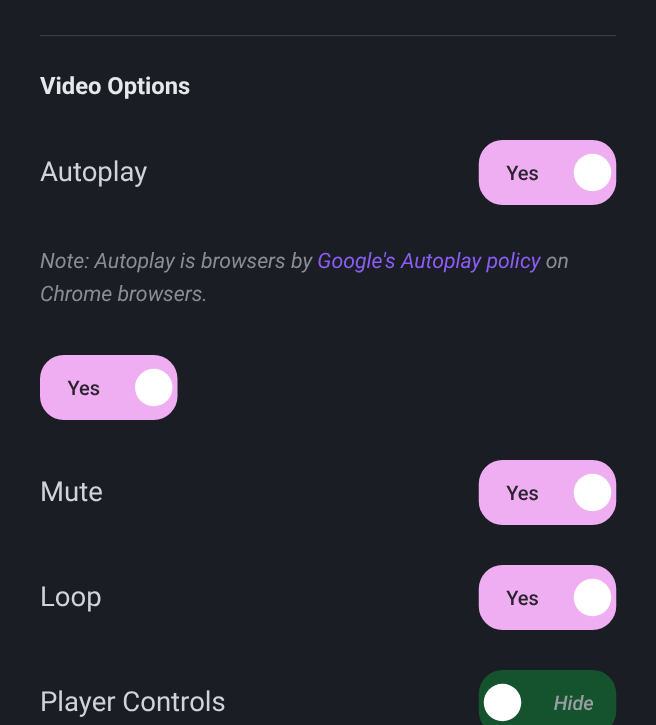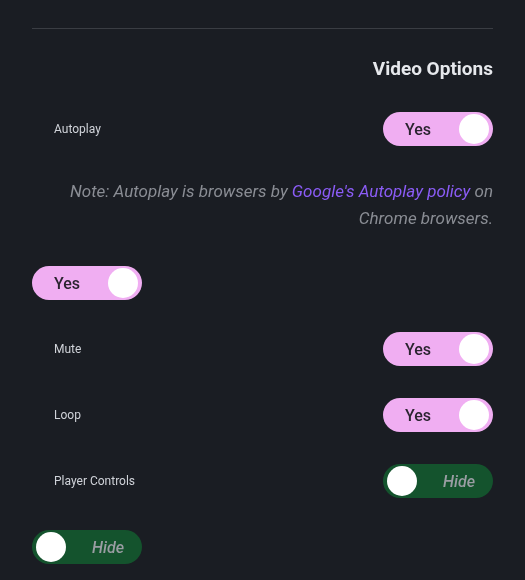--- a/index.html
+++ b/index.html
@@ -1,19 +1,18 @@
 <!DOCTYPE html>
 <html><head>
   <meta charset="utf-8">
   <style>
     * {
       box-sizing: border-box;
       margin: 0;
       padding: 0;
-      text-align: right;
     }
     body {
       background: #1a1d23;
       font-family: -apple-system, BlinkMacSystemFont, "Segoe UI", Roboto, sans-serif;
       width: 525px;
       height: 580px;
       padding: 28px 32px;
       color: #d0d3d9;
     }
     .divider {
@@ -27,40 +26,39 @@
       color: #e6e8ec;
       margin-bottom: 32px;
     }
     .row {
       display: flex;
       align-items: center;
       justify-content: space-between;
       margin-bottom: 32px;
     }
     .row-label {
-      font-size: 12px;
+      font-size: 22px;
       color: #d0d3d9;
       font-weight: 400;
-      margin-left: 22px;
     }
     .note {
       font-size: 17px;
       font-style: italic;
       color: #8a8d94;
       line-height: 1.6;
       margin-bottom: 34px;
     }
     .note-link {
       color: #8b5cf6;
       font-style: italic;
     }
     .toggle {
       position: relative;
       width: 110px;
-      height: 34px;
+      height: 52px;
       border-radius: 19px;
       cursor: pointer;
       display: flex;
       align-items: center;
     }
     .toggle.on {
       background: #f0aef2;
       justify-content: flex-end;
     }
     .toggle.off {

